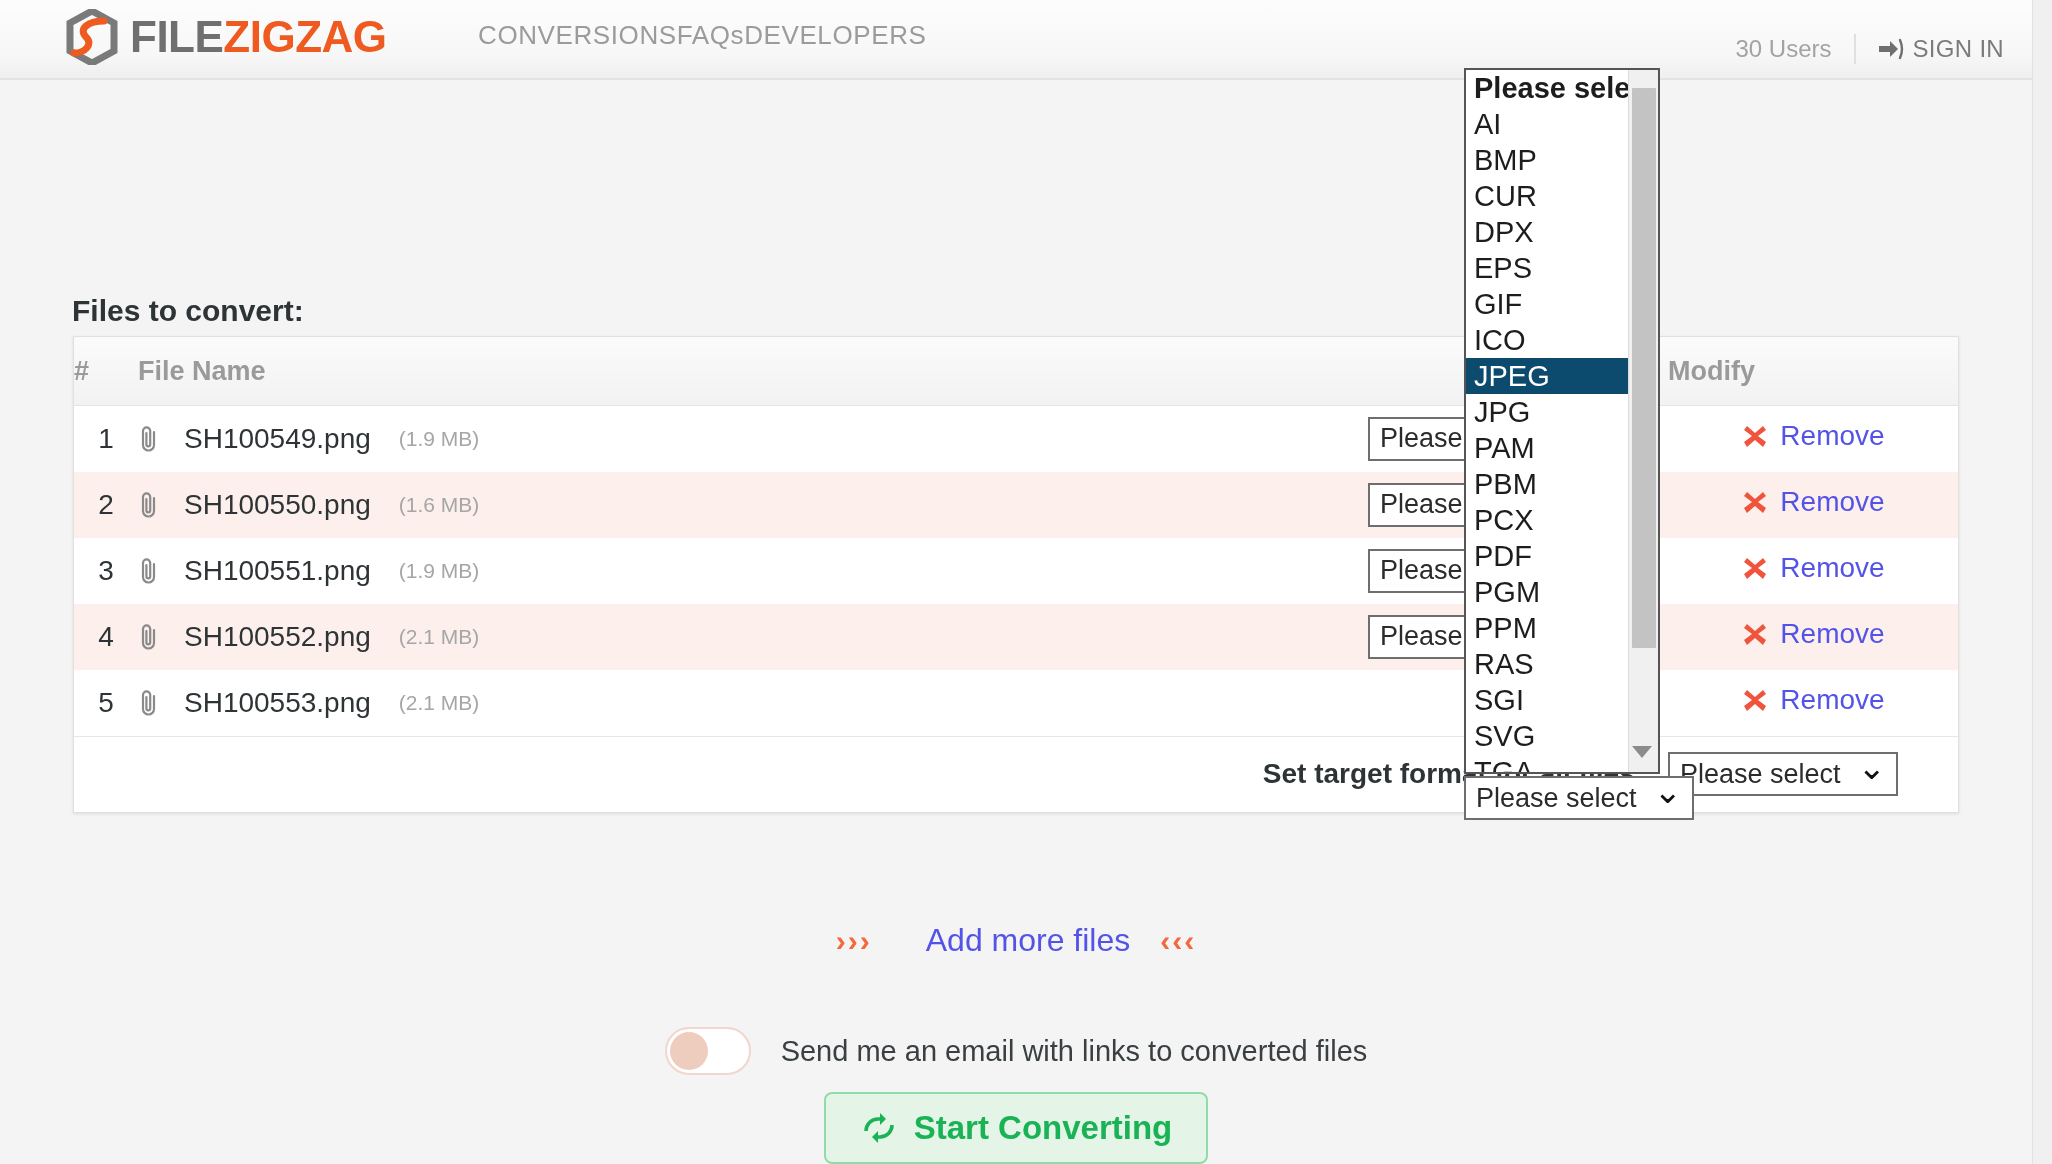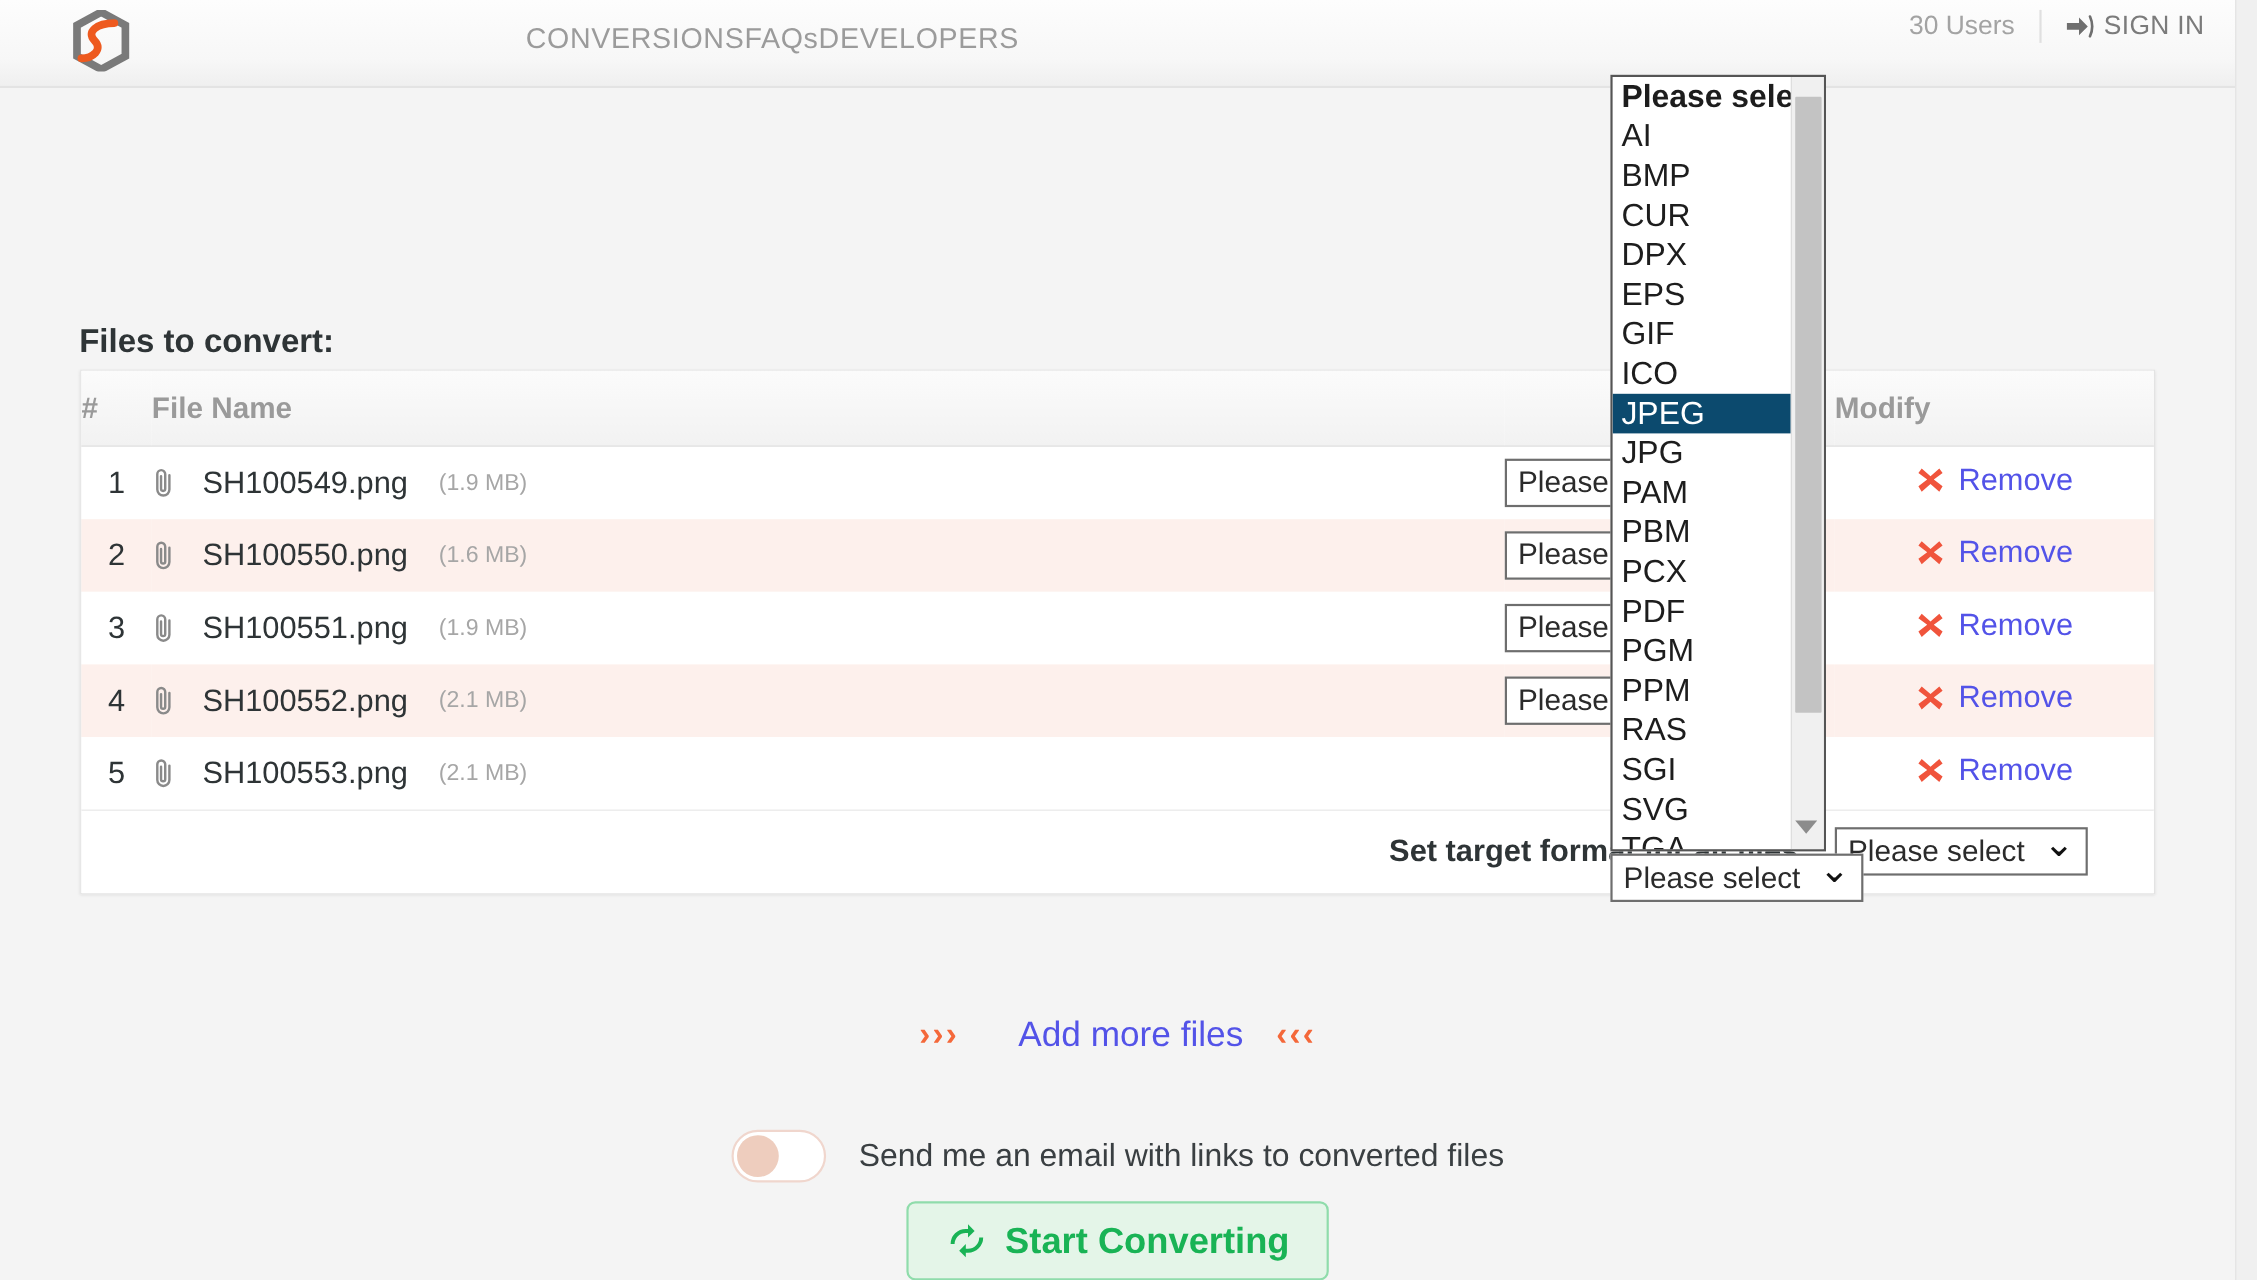--- a/index.html
+++ b/index.html
@@ -79,21 +79,21 @@
     font-size: 26px;
     letter-spacing: 0.6px;
     text-decoration: none;
     white-space: nowrap;
     font-weight: 400;
   }
 
   .header-right {
     position: absolute;
     right: 28px;
-    top: 4px;
+    top: 29px;
     display: flex;
     align-items: center;
     height: 40px;
     color: #9b9b9b;
     font-size: 24px;
     white-space: nowrap;
   }
   .users-count {
     color: #a3a3a3;
     padding-right: 22px;
@@ -426,20 +426,21 @@
 <div class="page">
   <div class="page-inner">
 
     <div class="header">
 
       <div class="logo-wrap">
         <svg class="logo-mark" viewBox="0 0 52 56">
           <path d="M26 2 L48 14 L48 42 L26 54 L4 42 L4 14 Z" fill="none" stroke="#7a7a7a" stroke-width="7"></path>
           <path d="M38 12 C22 12, 12 20, 20 28 C28 36, 18 44, 8 44" fill="none" stroke="#ee5a1f" stroke-width="7" stroke-linecap="round"></path>
         </svg>
+        <div class="logo-text"><span class="logo-file">FILE</span><span class="logo-zig">ZIGZAG</span></div>
       </div>
 
       <nav class="nav">
         <a href="#">CONVERSIONS</a>
         <a href="#">FAQs</a>
         <a href="#">DEVELOPERS</a>
       </nav>
 
       <div class="header-right">
         <span class="users-count">30 Users</span>

